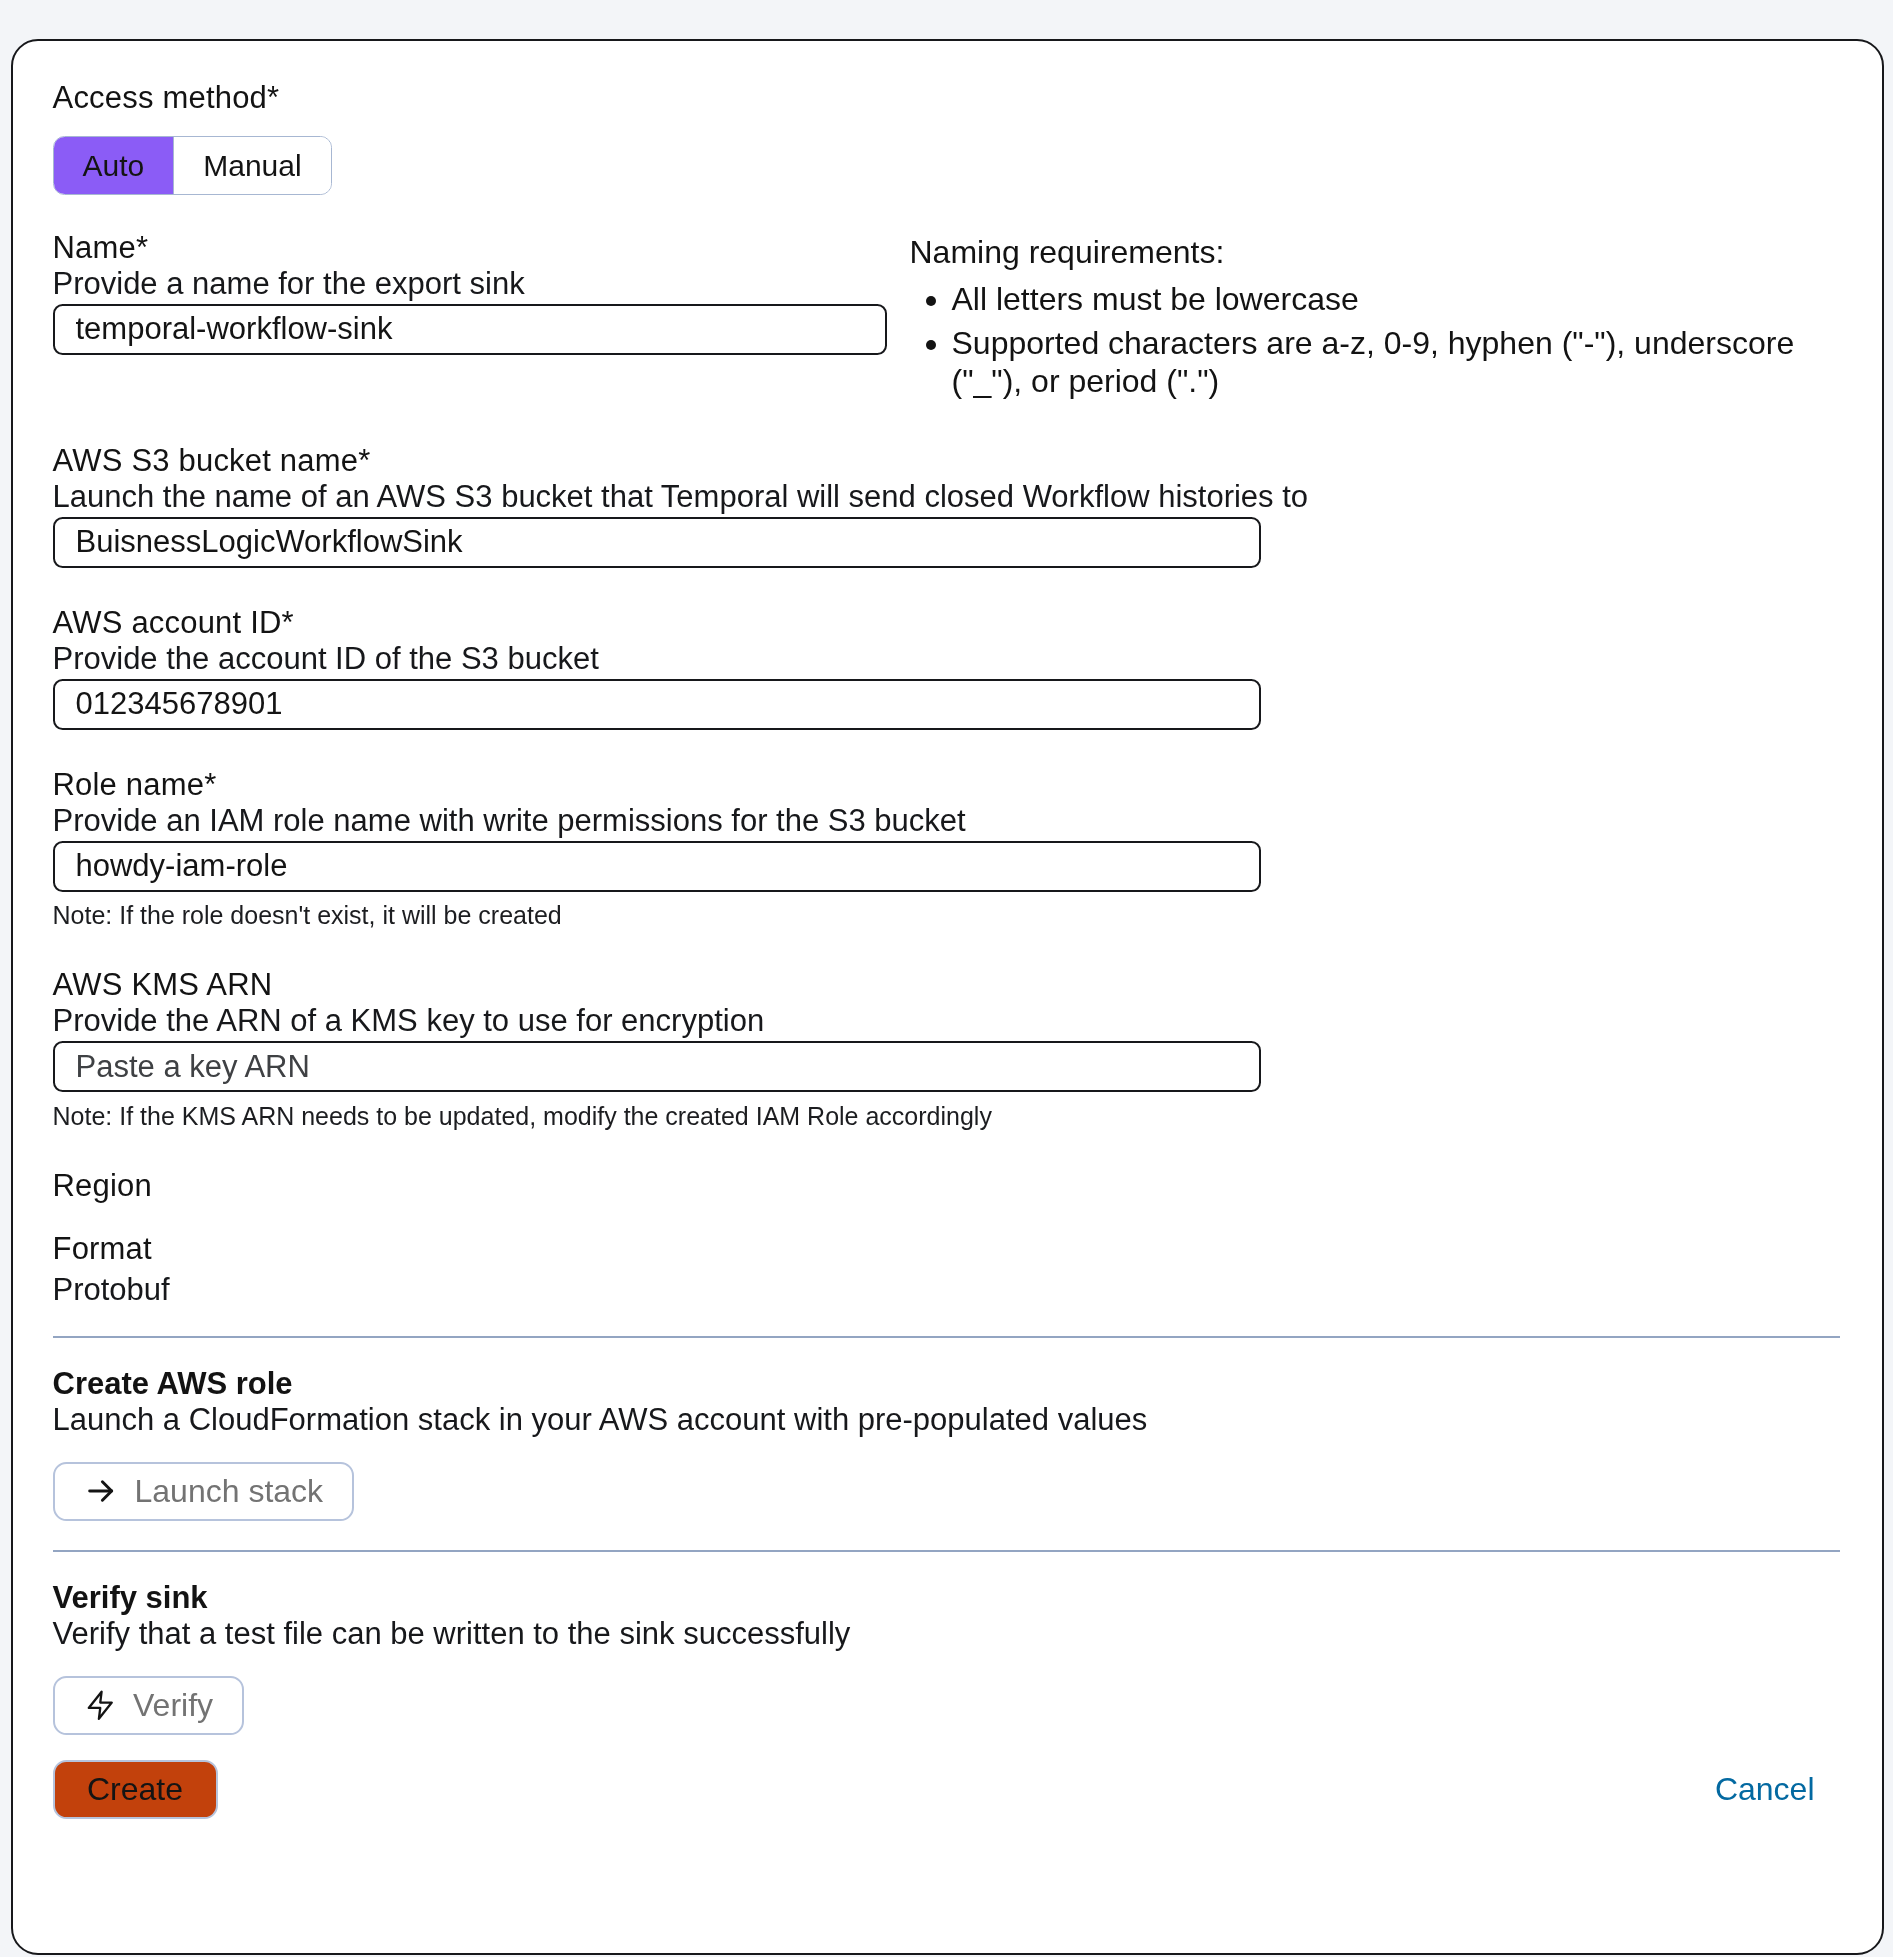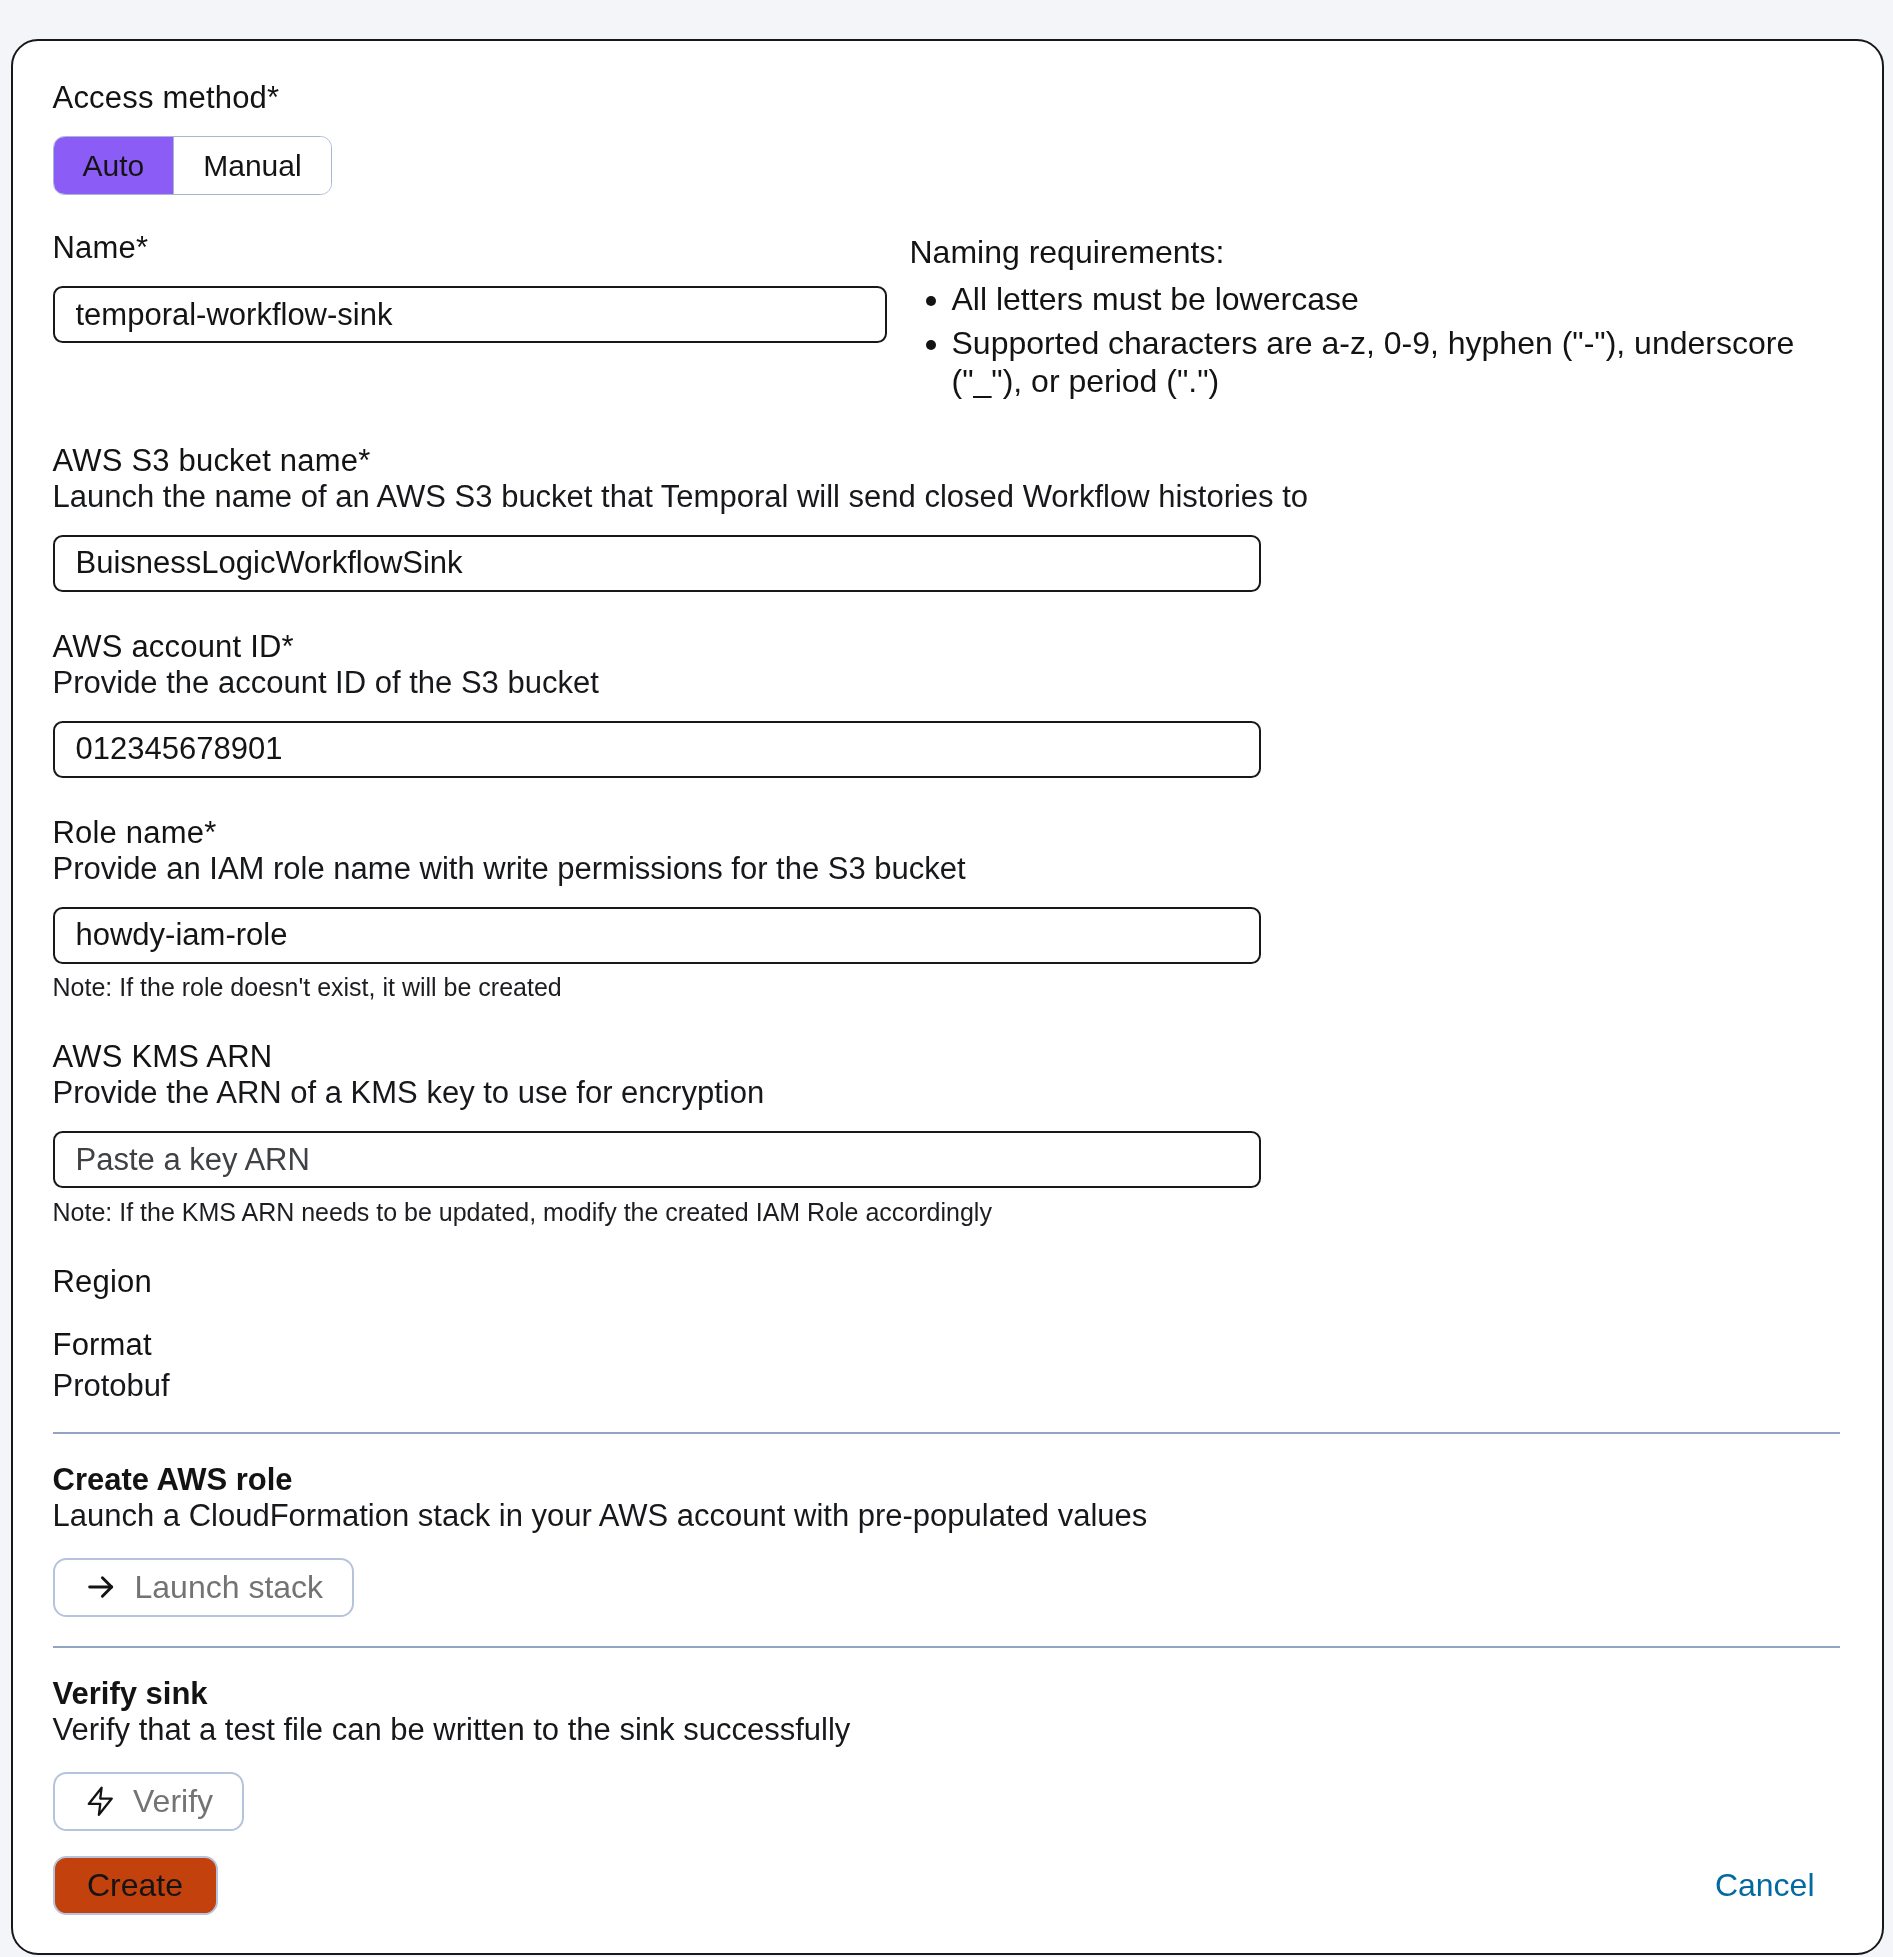--- a/index.html
+++ b/index.html
@@ -27,22 +27,22 @@
     font-size: 31px; line-height: 34px; color: #17181b;
     margin-top: 1.9px;
   }
   .note {
     font-size: 25px; line-height: 29px; color: #1c1d20;
     margin-top: 9.6px;
   }
   .field { margin-bottom: 38px; }
   .text-input {
     display: block;
-    height: 57px; width: 1208px;
-    margin-top: 21px;
+    height: 51px; width: 1208px;
+    margin-top: 3px;
     border: 2.4px solid #17181b;
     border-radius: 9.6px;
     padding: 0 21px;
     font-size: 31px;
     font-family: "Liberation Sans", "DejaVu Sans", sans-serif;
     color: #141414;
     background: #fff;
     outline: none;
   }
   .text-input::placeholder { color: #3f4144; opacity: 1; }
@@ -133,20 +133,21 @@
   <div class="label">Access method*</div>
   <div class="toggle-group">
     <div class="toggle-seg selected">Auto</div>
     <div class="toggle-seg">Manual</div>
   </div>
 
   
   <div class="name-row">
     <div class="name-col">
       <div class="label">Name*</div>
+      <div class="desc">Provide a name for the export sink</div>
       <input type="text" class="text-input input-narrow" value="temporal-workflow-sink" style="">
     </div>
     <div class="req-col">
       <div class="req-title">Naming requirements:</div>
       <ul class="req-list">
         <li>All letters must be lowercase</li>
         <li>Supported characters are a-z, 0-9, hyphen ("-"), underscore ("_"), or period (".")</li>
       </ul>
     </div>
   </div>

